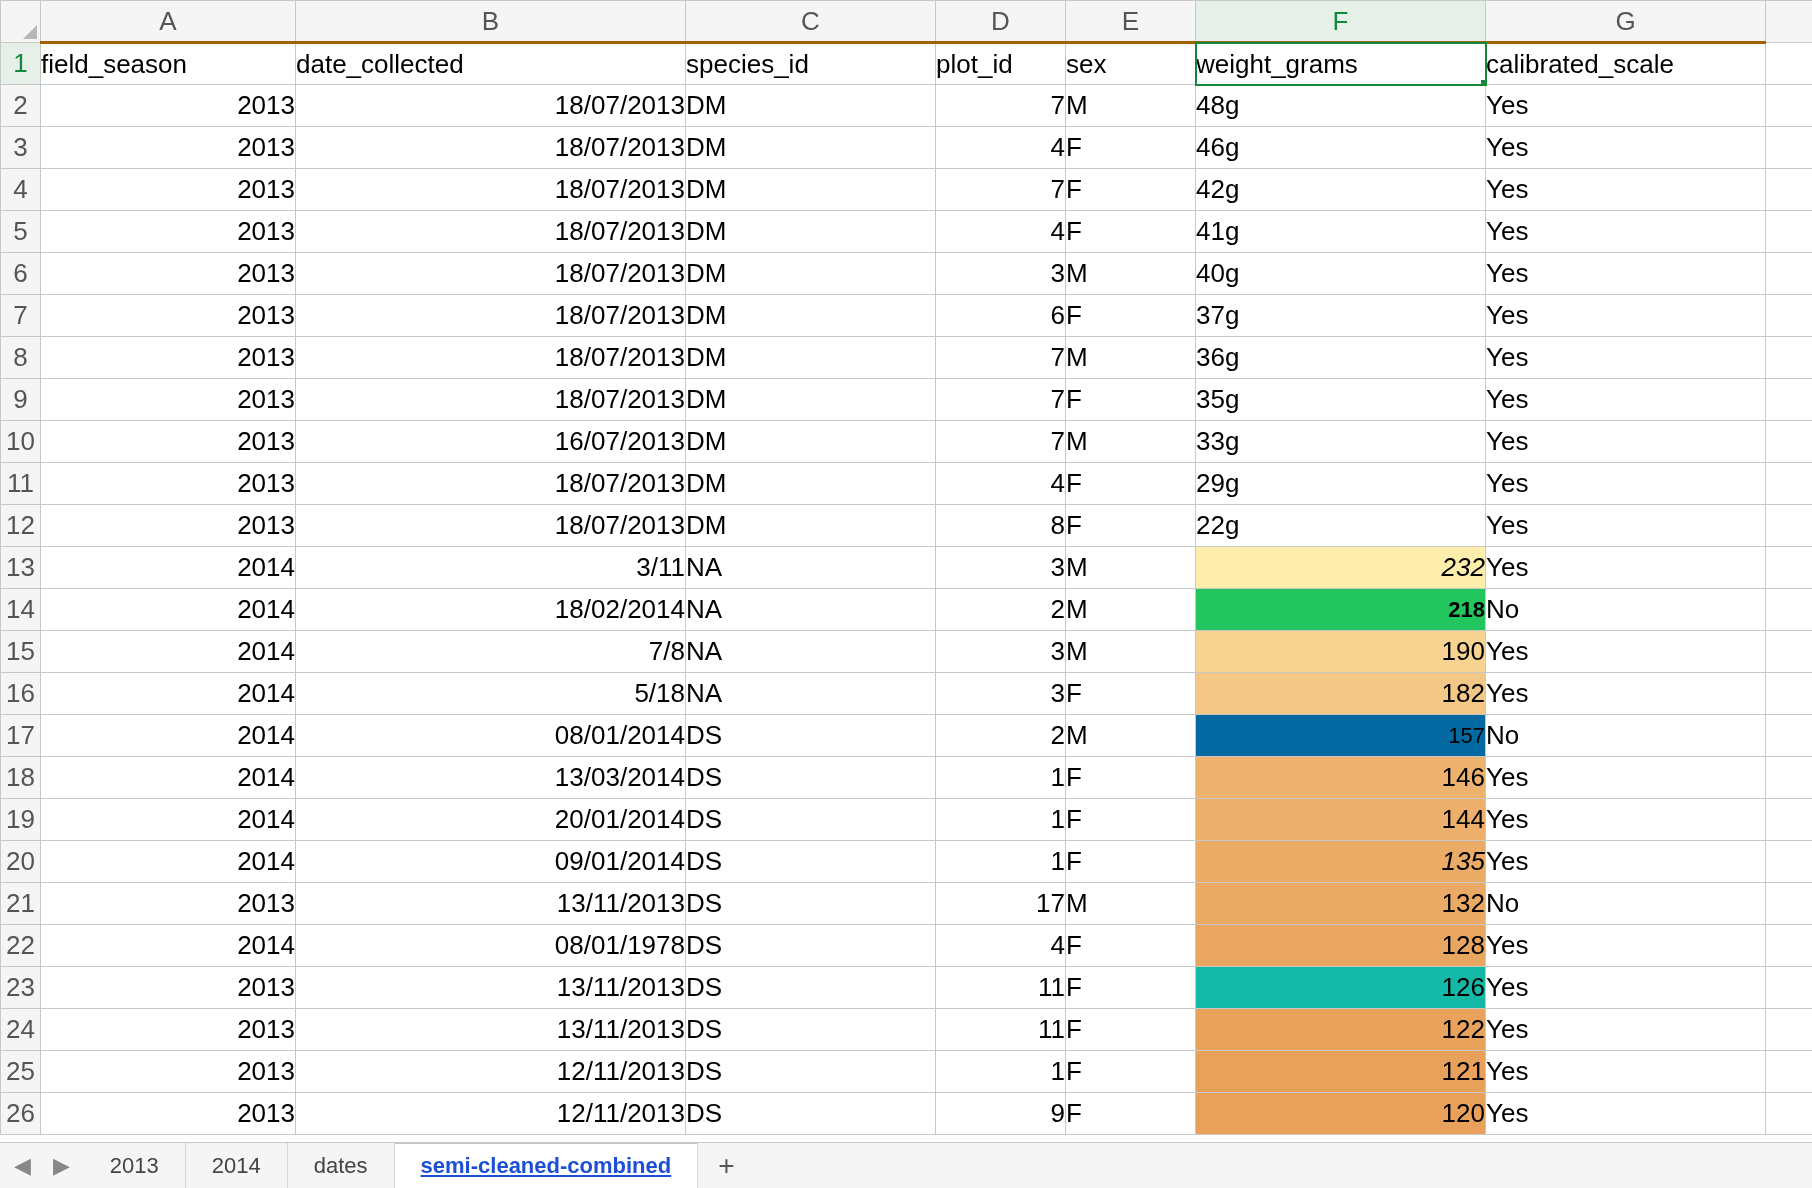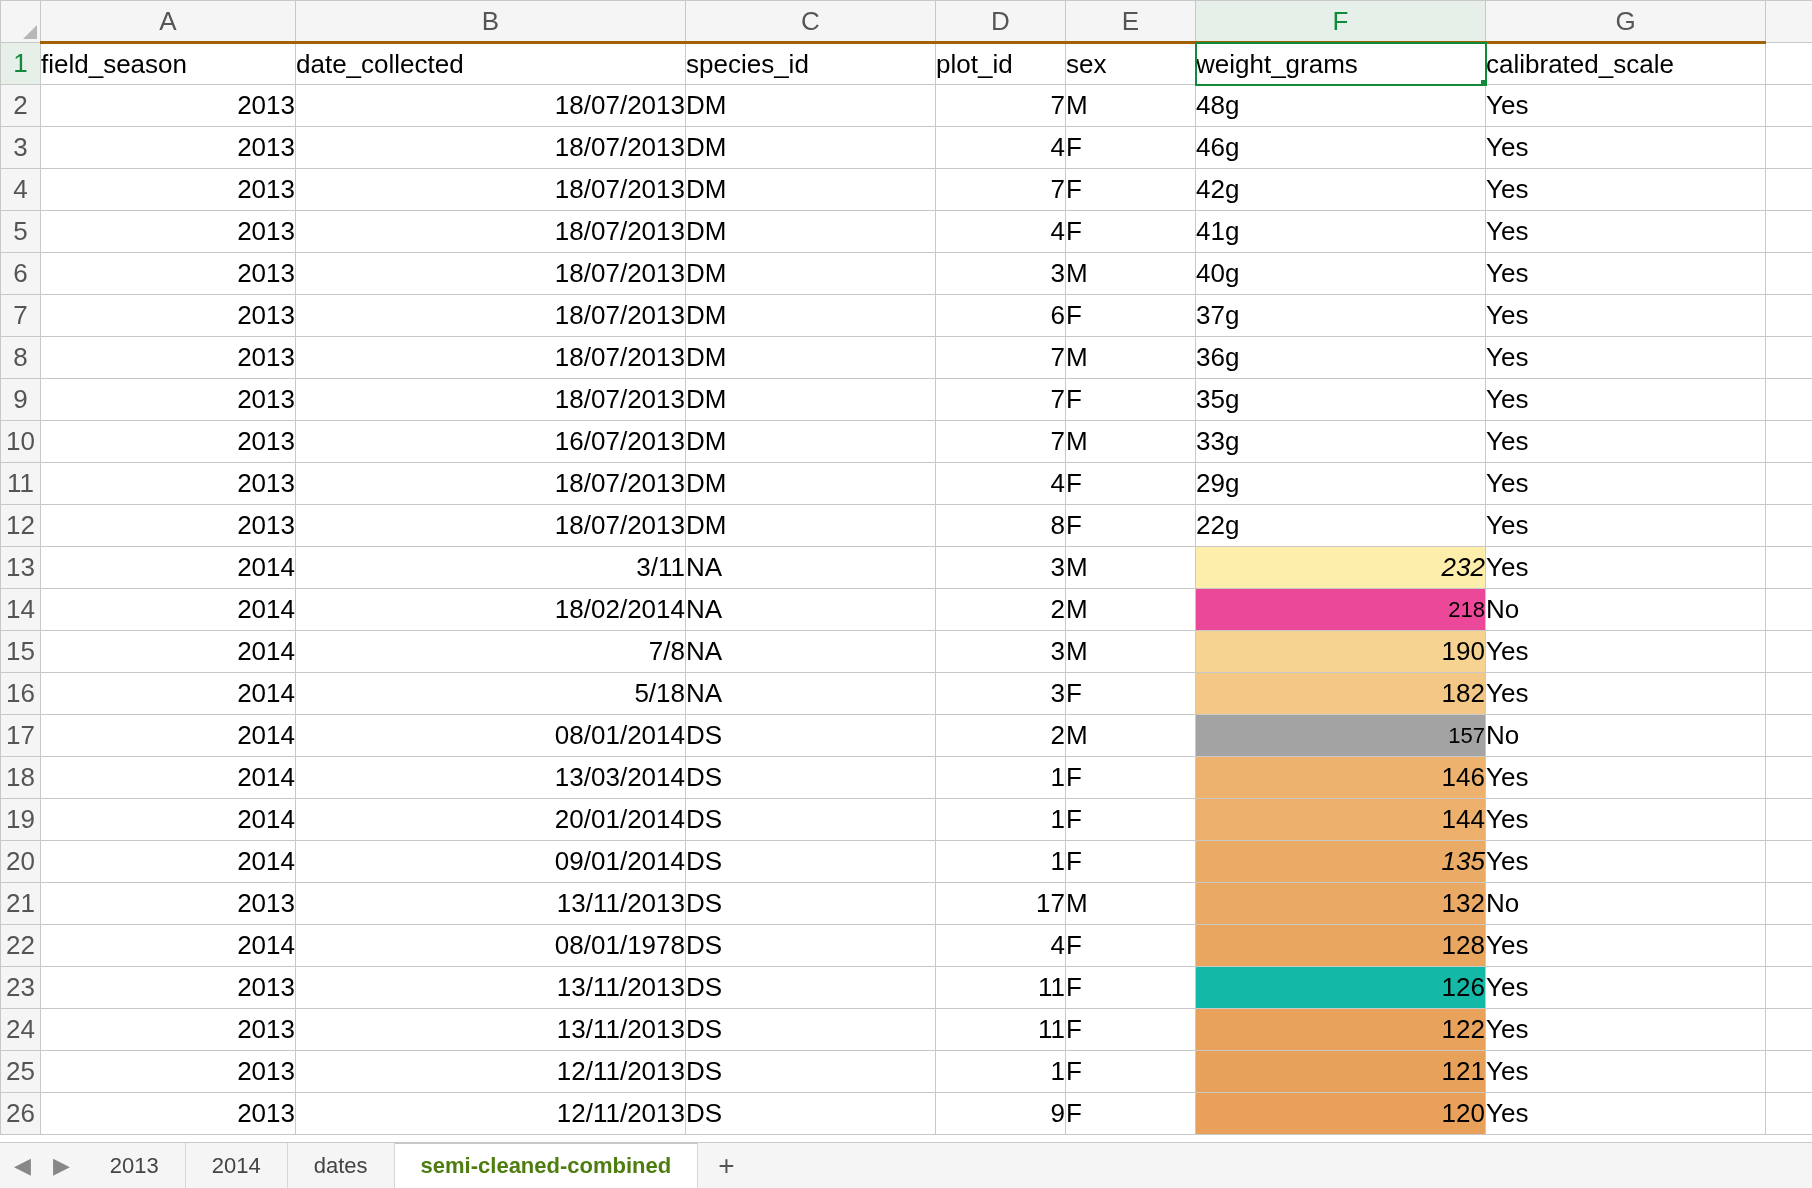--- a/index.html
+++ b/index.html
@@ -125,25 +125,26 @@
   .tab {
     padding: 0 26px;
     font-size: 22px;
     color:#444;
     display:flex; align-items:center;
     border-right:1px solid #d7d7d7;
     cursor:pointer;
   }
   .tab.active {
     background:#fff;
-    color:#4d7c0f;
+    color:#1d4ed8;
     font-weight:600;
     border-top:1px solid #c8c8c8;
     border-bottom:1px solid #fff;
     margin-bottom:-1px;
+    text-decoration:underline;
   }
   .addtab {
     padding: 0 20px; font-size:28px; color:#555;
     display:flex;align-items:center;cursor:pointer;
   }
 </style>
 </head>
 <body>
 
 <table class="sheet">
@@ -315,21 +316,21 @@
         <td class="cell txt">Yes</td>
         <td class="cell extra"></td>
       </tr>
       <tr>
         <td class="rowhdr">14</td>
         <td class="cell num">2014</td>
         <td class="cell num">18/02/2014</td>
         <td class="cell txt">NA</td>
         <td class="cell num">2</td>
         <td class="cell txt">M</td>
-        <td class="cell num" style="background: #ec4899; font-size: 22px;">218</td>
+        <td class="cell num" style="background: #22c55e; font-size: 22px; font-weight: bold;">218</td>
         <td class="cell txt">No</td>
         <td class="cell extra"></td>
       </tr>
       <tr>
         <td class="rowhdr">15</td>
         <td class="cell num">2014</td>
         <td class="cell num">7/8</td>
         <td class="cell txt">NA</td>
         <td class="cell num">3</td>
         <td class="cell txt">M</td>
@@ -348,21 +349,21 @@
         <td class="cell txt">Yes</td>
         <td class="cell extra"></td>
       </tr>
       <tr>
         <td class="rowhdr">17</td>
         <td class="cell num">2014</td>
         <td class="cell num">08/01/2014</td>
         <td class="cell txt">DS</td>
         <td class="cell num">2</td>
         <td class="cell txt">M</td>
-        <td class="cell num" style="background: #a3a3a3; font-size: 22px;">157</td>
+        <td class="cell num" style="background: #0369a1; font-size: 22px;">157</td>
         <td class="cell txt">No</td>
         <td class="cell extra"></td>
       </tr>
       <tr>
         <td class="rowhdr">18</td>
         <td class="cell num">2014</td>
         <td class="cell num">13/03/2014</td>
         <td class="cell txt">DS</td>
         <td class="cell num">1</td>
         <td class="cell txt">F</td>

